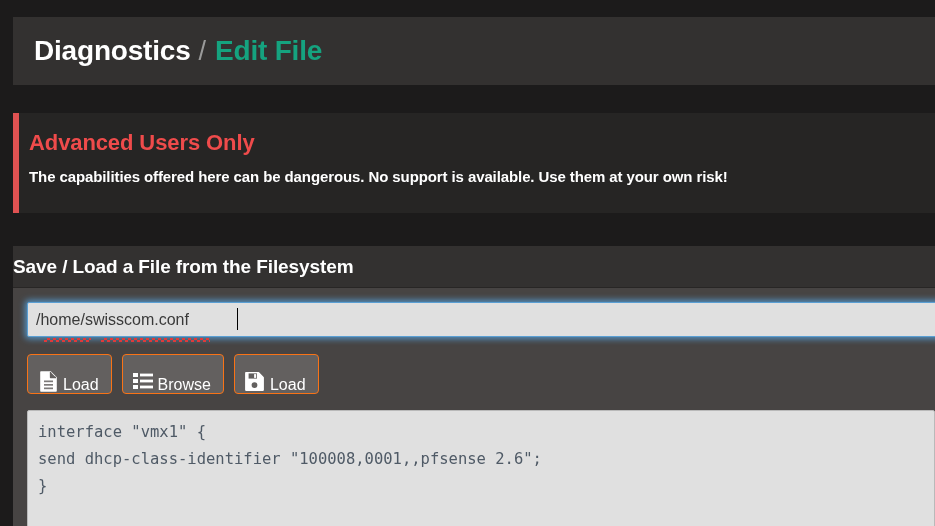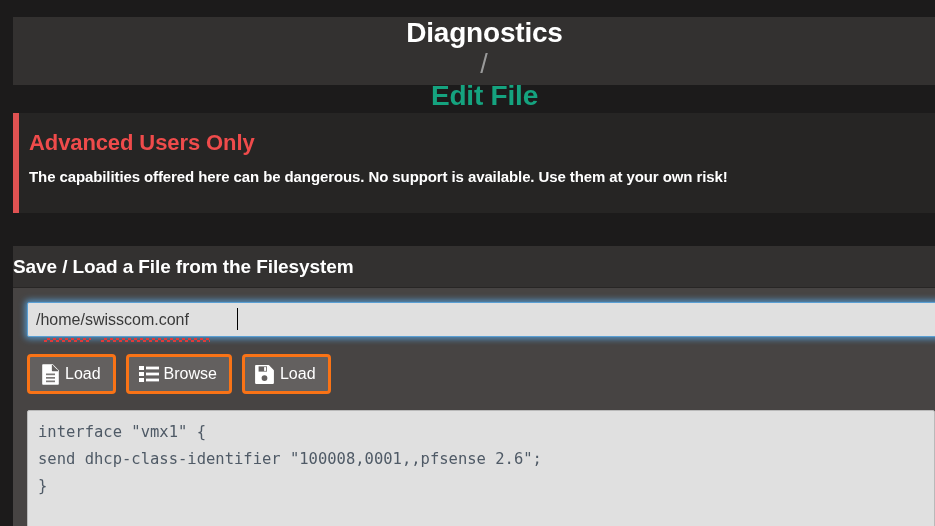--- a/index.html
+++ b/index.html
@@ -27,21 +27,20 @@
     position: absolute;
     left: 13px;
     top: 17px;
     right: 0;
     height: 68px;
     background: #333130;
     display: flex;
     align-items: center;
     padding-left: 21px;
     box-sizing: border-box;
-    flex-direction: column;
   }
   .crumb-root {
     color: #ffffff;
     font-size: 28px;
     font-weight: bold;
     letter-spacing: -0.2px;
   }
   .crumb-sep {
     color: #9a9a9a;
     font-size: 27px;
@@ -156,26 +155,26 @@
   }
 
   
   .btn-row {
     display: flex;
     gap: 10px;
     margin-top: 17px;
   }
   .btn {
     display: inline-flex;
-    align-items: center;
+    align-items: flex-end;
     gap: 4px;
     height: 40px;
     padding: 0 12px 0 9px;
     background: #63605f;
-    border: 3px solid #f97316;
+    border: 1px solid #f97316;
     border-radius: 4px;
     color: #ffffff;
     font-size: 16px;
     font-family: "Liberation Sans", sans-serif;
     cursor: pointer;
     box-sizing: border-box;
   }
   .btn .glyph {
     display: inline-flex;
     align-items: center;

